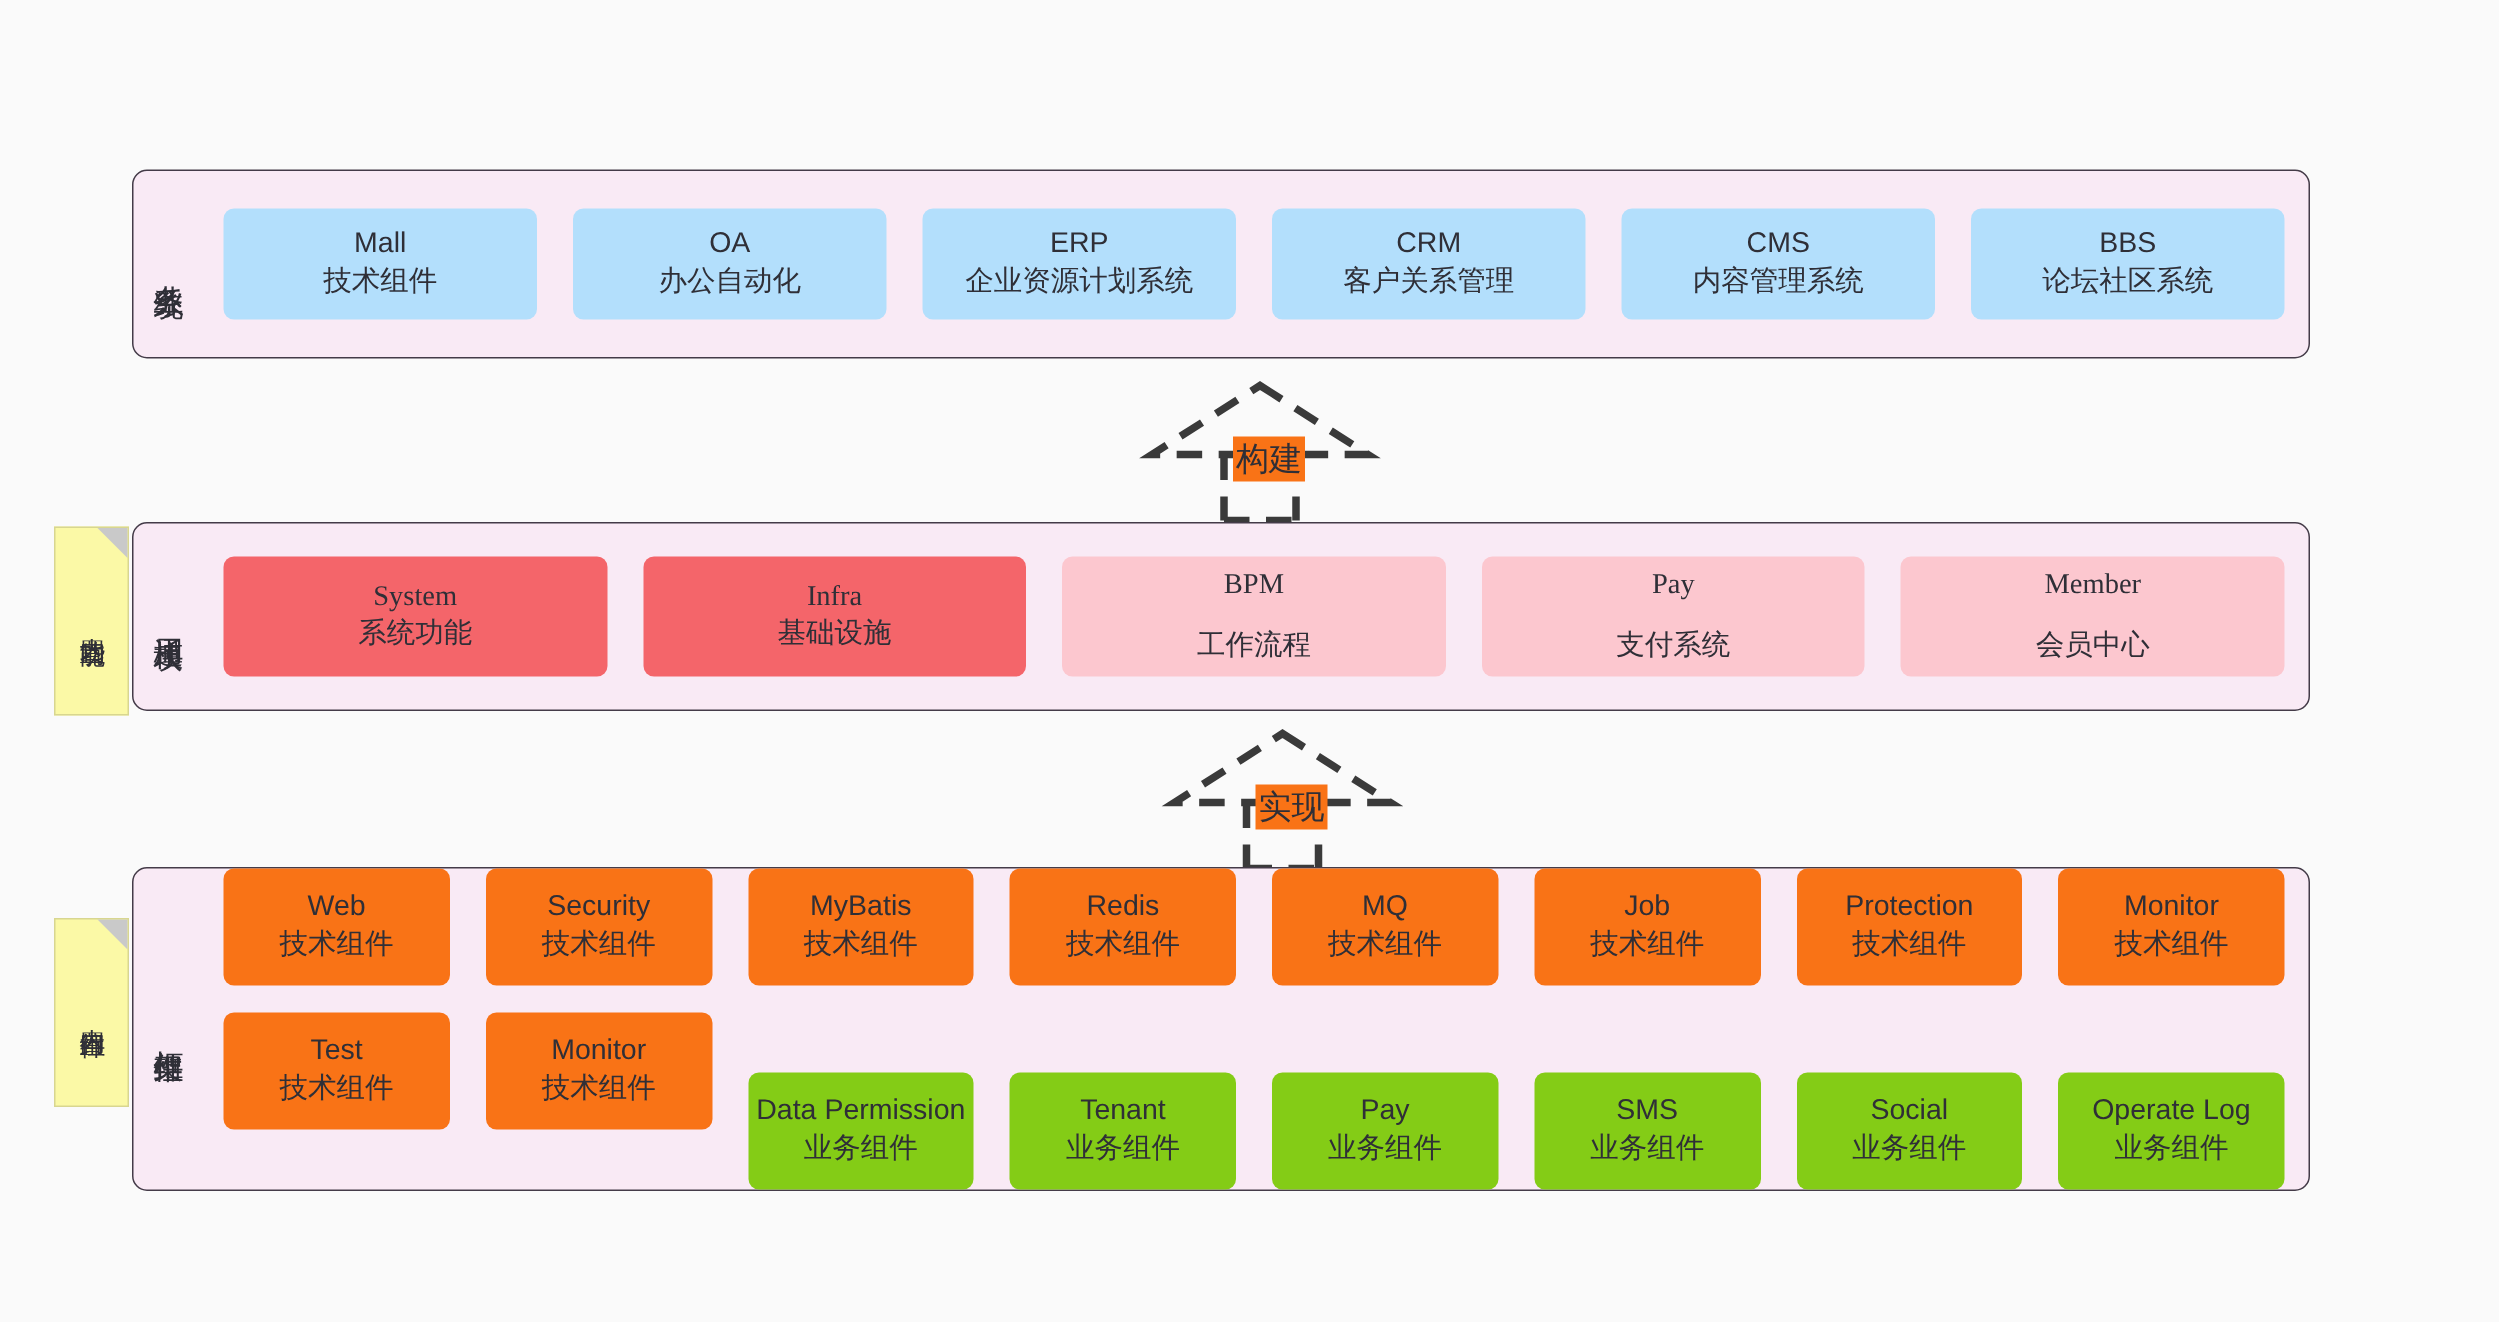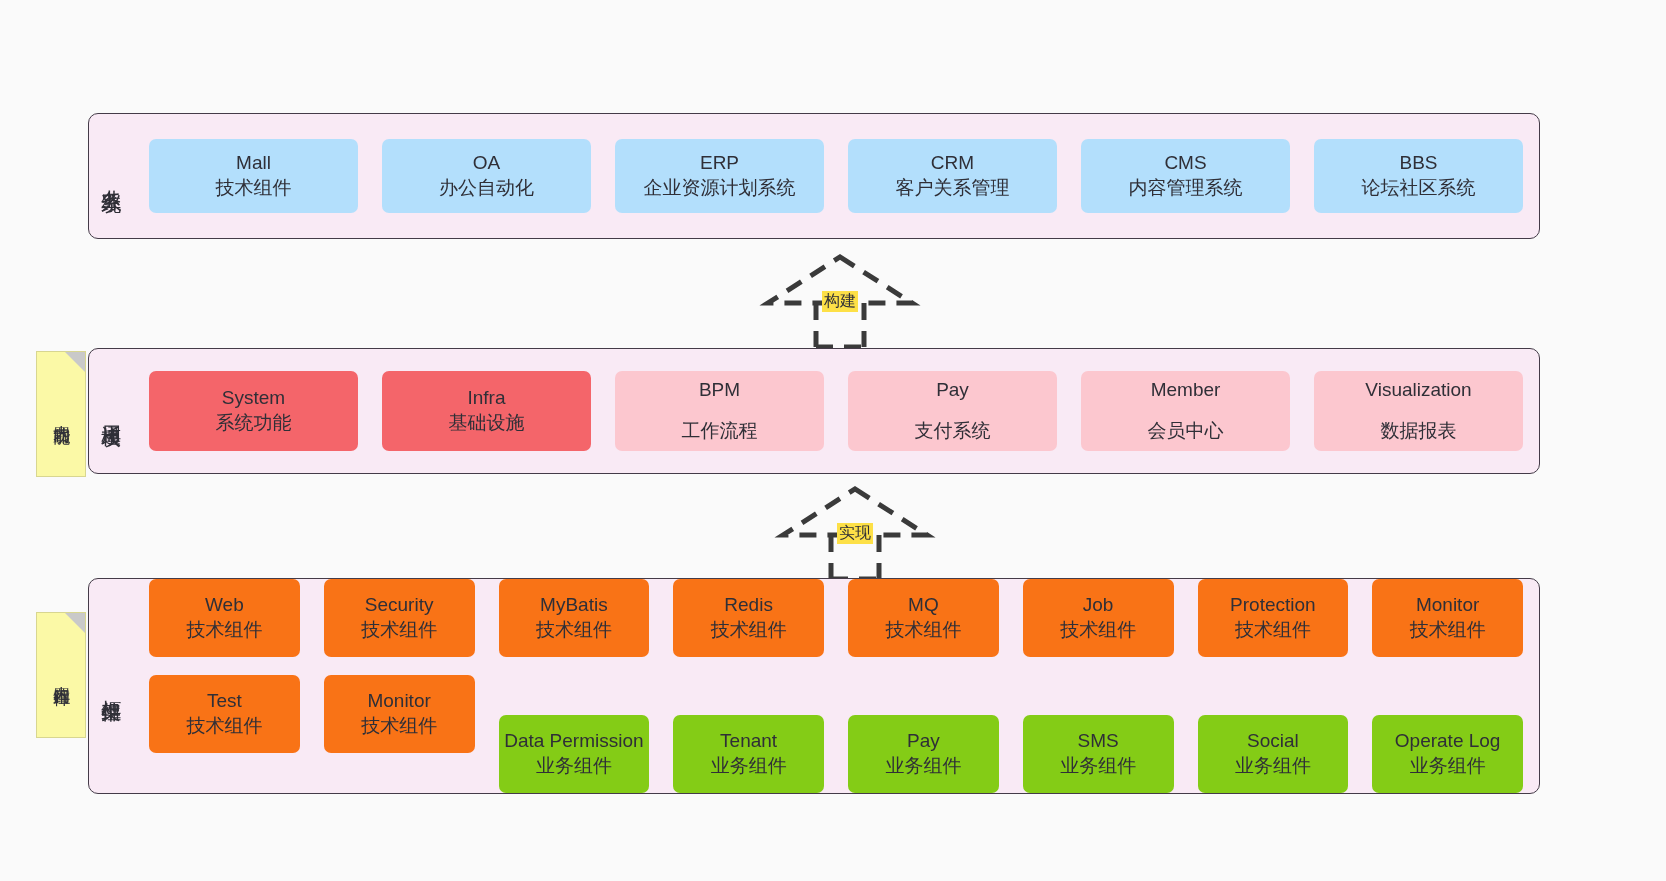--- a/index.html
+++ b/index.html
@@ -94,21 +94,21 @@
 
   
   #layer-business {
     left: 88px; top: 113px; width: 1452px; height: 126px;
   }
   #layer-business .card { height: 74px; }
 
   #layer-common {
     left: 88px; top: 348px; width: 1452px; height: 126px;
   }
-  #layer-common .card { height: 80px; }
+  #layer-common .card { height: 80px; font-family: Liberation Serif, serif; }
 
   #layer-framework {
     left: 88px; top: 578px; width: 1452px; height: 216px;
   }
   #layer-framework .card { height: 78px; }
   #layer-framework .layer-body { gap: 18px; padding: 14px 16px; }
 
   
   .note {
     position: absolute;
@@ -144,23 +144,23 @@
     width: 160px;
     height: 92px;
   }
   #arrow-build  { left: 760px; top: 255px; }
   #arrow-impl   { left: 775px; top: 487px; }
 
   .arrow svg { display: block; width: 100%; height: 100%; overflow: visible; }
 
   .arrow-label {
     position: absolute;
-    font-size: 16px;
+    font-size: 22px;
     color: #2f2f37;
-    background: #fde047;
+    background: #f97316;
     padding: 0 2px;
     user-select: none;
     white-space: nowrap;
   }
   #arrow-build .arrow-label { left: 62px; top: 36px; }
   #arrow-impl  .arrow-label { left: 62px; top: 36px; }
 </style>
 </head>
 <body>
 
@@ -230,24 +230,20 @@
           <span class="cn">工作流程</span>
         </div>
         <div class="card c-pink">
           <span class="en">Pay</span>
           <span class="cn">支付系统</span>
         </div>
         <div class="card c-pink">
           <span class="en">Member</span>
           <span class="cn">会员中心</span>
         </div>
-        <div class="card c-pink">
-          <span class="en">Visualization</span>
-          <span class="cn">数据报表</span>
-        </div>
       </div>
     </div>
   </div>
 
   <div class="arrow" id="arrow-impl">
     <svg viewBox="0 0 160 92" preserveAspectRatio="none" aria-hidden="true">
       <path d="M80 2 L152 48 L8 48 Z" fill="none" stroke="#3a3a3a" stroke-width="5" stroke-dasharray="17,11" stroke-linecap="butt"></path>
       <path d="M56 48 L56 92 M104 48 L104 92 M56 92 L104 92" fill="none" stroke="#3a3a3a" stroke-width="5" stroke-dasharray="17,11" stroke-linecap="butt"></path>
     </svg>
     <span class="arrow-label">实现</span>

